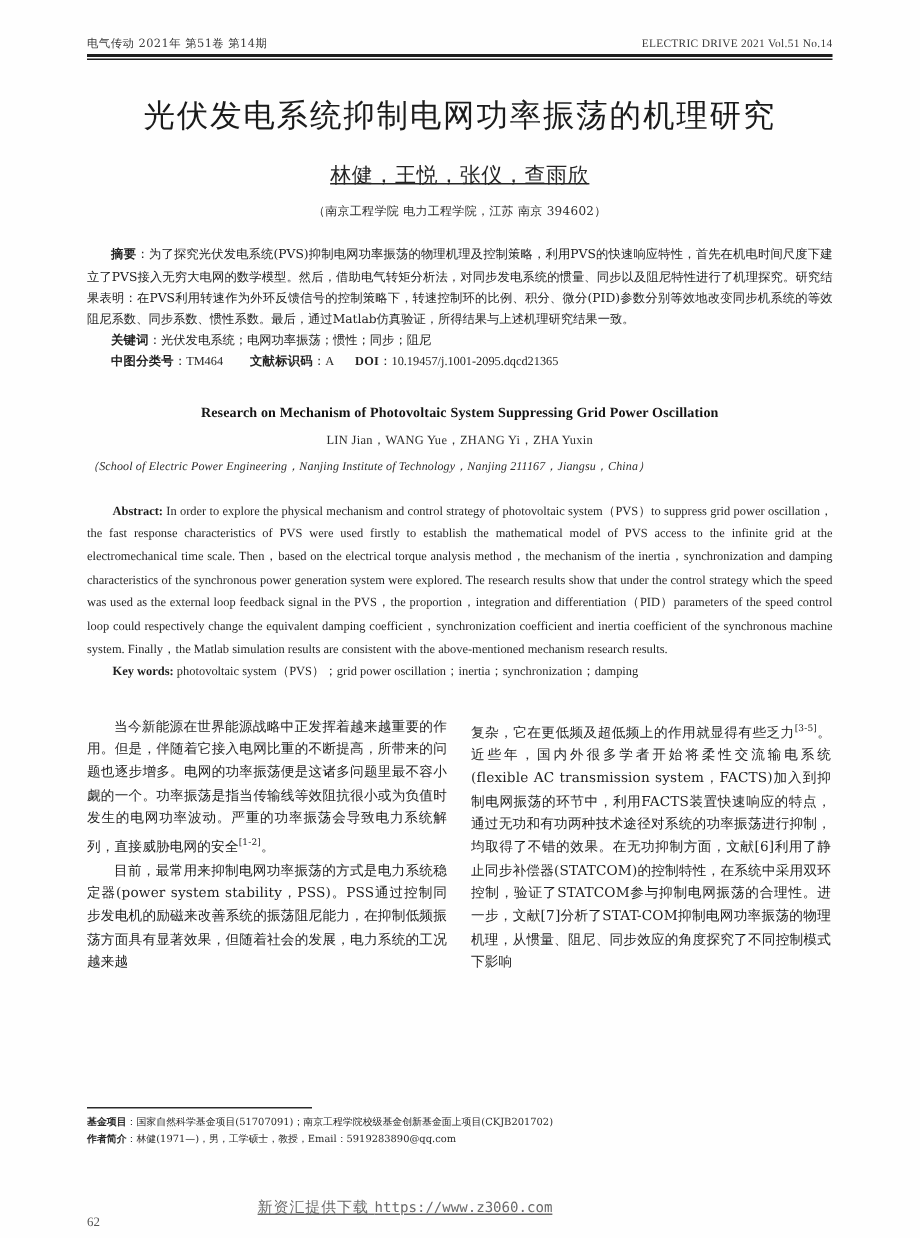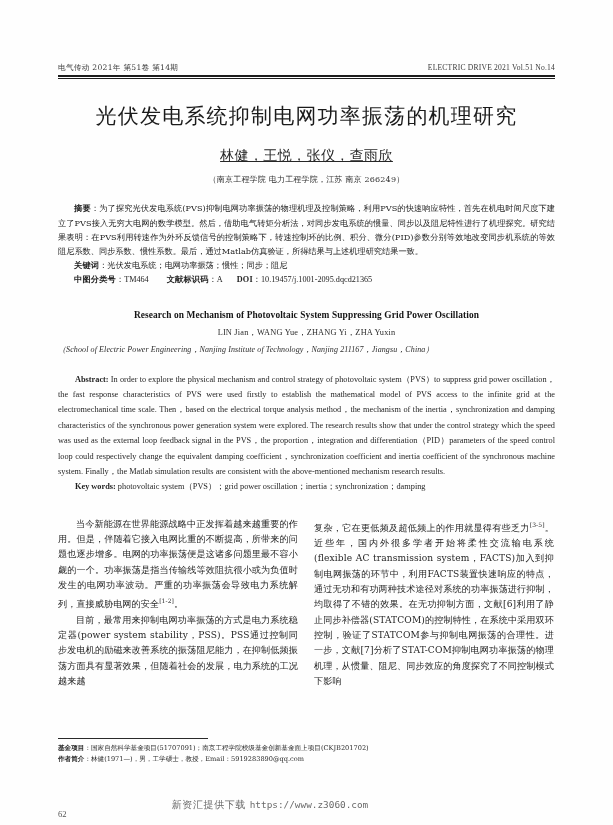--- a/index.html
+++ b/index.html
@@ -26,21 +26,21 @@
     left: 58px;
     top: 0;
     width: 497px;
   }
 
   
   .runhead {
     display: flex;
     justify-content: space-between;
     align-items: baseline;
-    padding-top: 63px;
+    padding-top: 24px;
     font-size: 7.6px;
     color: #3a3a3a;
     letter-spacing: .3px;
   }
   .runhead .left { font-family: "DejaVu Serif", "Liberation Serif", serif; }
   .runhead .right { font-family: "Liberation Serif", "DejaVu Serif", serif; letter-spacing: .2px; }
   .rule-double {
     margin-top: 2px;
     border-top: 2.2px solid #1d1d1d;
     border-bottom: 0.8px solid #1d1d1d;
@@ -182,20 +182,21 @@
   }
   .watermark {
     position: absolute;
     left: 0;
     top: 798px;
     width: 540px;
     text-align: center;
     font-size: 10px;
     color: #6a6a6a;
     letter-spacing: .6px;
+    text-decoration: underline;
   }
   .watermark .url {
     font-family: "DejaVu Sans Mono", "Liberation Mono", monospace;
     font-size: 9.4px;
     letter-spacing: 0;
   }
 </style>
 </head>
 <body>
 
@@ -204,21 +205,21 @@
   <div class="content">
 
     <div class="runhead">
       <span class="left">电气传动  2021年  第51卷  第14期</span>
       <span class="right">ELECTRIC DRIVE  2021  Vol.51  No.14</span>
     </div>
     <div class="rule-double"></div>
 
     <div class="cn-title">光伏发电系统抑制电网功率振荡的机理研究</div>
     <div class="cn-authors">林健，王悦，张仪，查雨欣</div>
-    <div class="cn-affil">（南京工程学院 电力工程学院，江苏 南京 266249）</div>
+    <div class="cn-affil">（南京工程学院 电力工程学院，江苏 南京 394602）</div>
 
     <div class="cn-abs-block">
       <p class="cn-abs-body"><span class="lbl">摘要</span><span>：为了探究光伏发电系统(PVS)抑制电网功率振荡的物理机理及控制策略，利用PVS的快速响应特性，首先在机电时间尺度下建立了PVS接入无穷大电网的数学模型。然后，借助电气转矩分析法，对同步发电系统的惯量、同步以及阻尼特性进行了机理探究。研究结果表明：在PVS利用转速作为外环反馈信号的控制策略下，转速控制环的比例、积分、微分(PID)参数分别等效地改变同步机系统的等效阻尼系数、同步系数、惯性系数。最后，通过Matlab仿真验证，所得结果与上述机理研究结果一致。</span></p>
       <p class="cn-kw"><span class="lbl">关键词</span><span>：光伏发电系统；电网功率振荡；惯性；同步；阻尼</span></p>
       <p class="cn-class"><span class="lbl">中图分类号</span><span class="mono-ish">：TM464</span><span class="gap"></span><span class="lbl">文献标识码</span><span class="mono-ish">：A</span><span class="gap2"></span><span class="lbl mono-ish">DOI</span><span class="mono-ish">：10.19457/j.1001-2095.dqcd21365</span></p>
     </div>
 
     <div class="en-title">Research on Mechanism of Photovoltaic System Suppressing Grid Power Oscillation</div>
     <div class="en-authors">LIN Jian，WANG Yue，ZHANG Yi，ZHA Yuxin</div>
     <div class="en-affil">（School of Electric Power Engineering，Nanjing Institute of Technology，Nanjing 211167，Jiangsu，China）</div>

